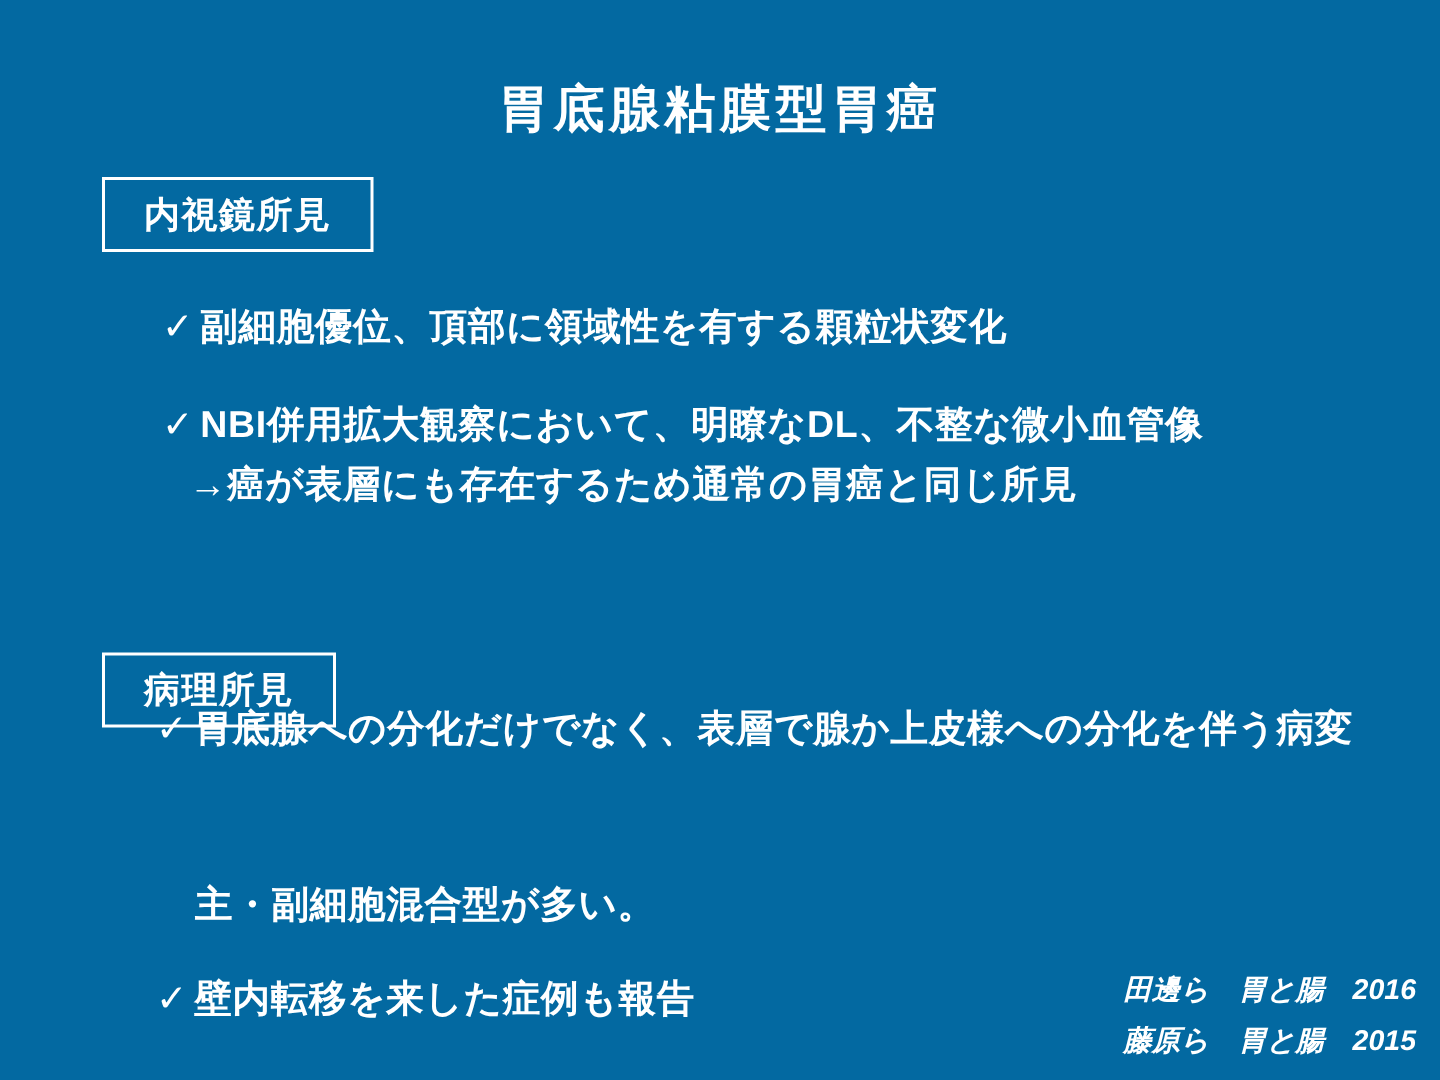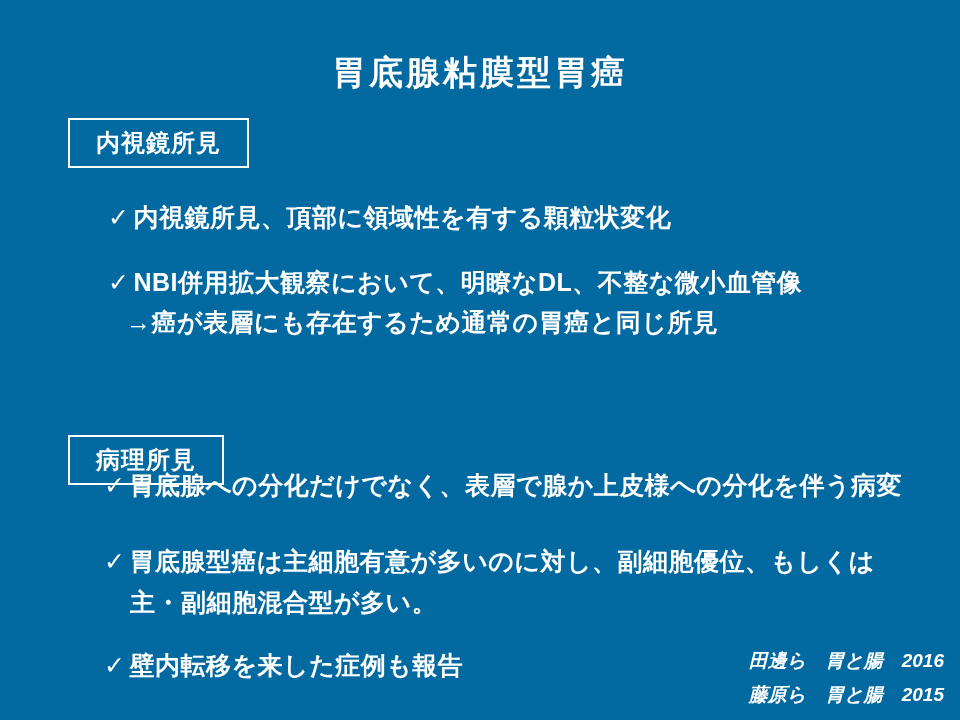--- a/index.html
+++ b/index.html
@@ -69,38 +69,35 @@
 </head>
 <body>
 
 <div class="slide">
 
   <div class="slide-title">胃底腺粘膜型胃癌</div>
 
   <div class="section-heading heading-endoscopy">内視鏡所見</div>
 
   <div class="bullet-line b1">
-    <span class="check">✓</span><span>内視鏡所見、頂部に領域性を有する顆粒状変化</span>
+    <span class="check">✓</span><span>副細胞優位、頂部に領域性を有する顆粒状変化</span>
   </div>
 
   <div class="bullet-line b2">
     <span class="check">✓</span><span>NBI併用拡大観察において、明瞭なDL、不整な微小血管像</span>
   </div>
 
   <div class="bullet-line b2sub">→癌が表層にも存在するため通常の胃癌と同じ所見</div>
 
   <div class="section-heading heading-pathology">病理所見</div>
 
   <div class="bullet-line b3">
     <span class="check">✓</span><span>胃底腺への分化だけでなく、表層で腺か上皮様への分化を伴う病変</span>
   </div>
 
-  <div class="bullet-line b4">
-    <span class="check">✓</span><span>胃底腺型癌は主細胞有意が多いのに対し、副細胞優位、もしくは</span>
-  </div>
 
   <div class="bullet-line b4sub">主・副細胞混合型が多い。</div>
 
   <div class="bullet-line b5">
     <span class="check">✓</span><span>壁内転移を来した症例も報告</span>
   </div>
 
   <div class="citations">
     <div>田邊ら　胃と腸　2016</div>
     <div>藤原ら　胃と腸　2015</div>

